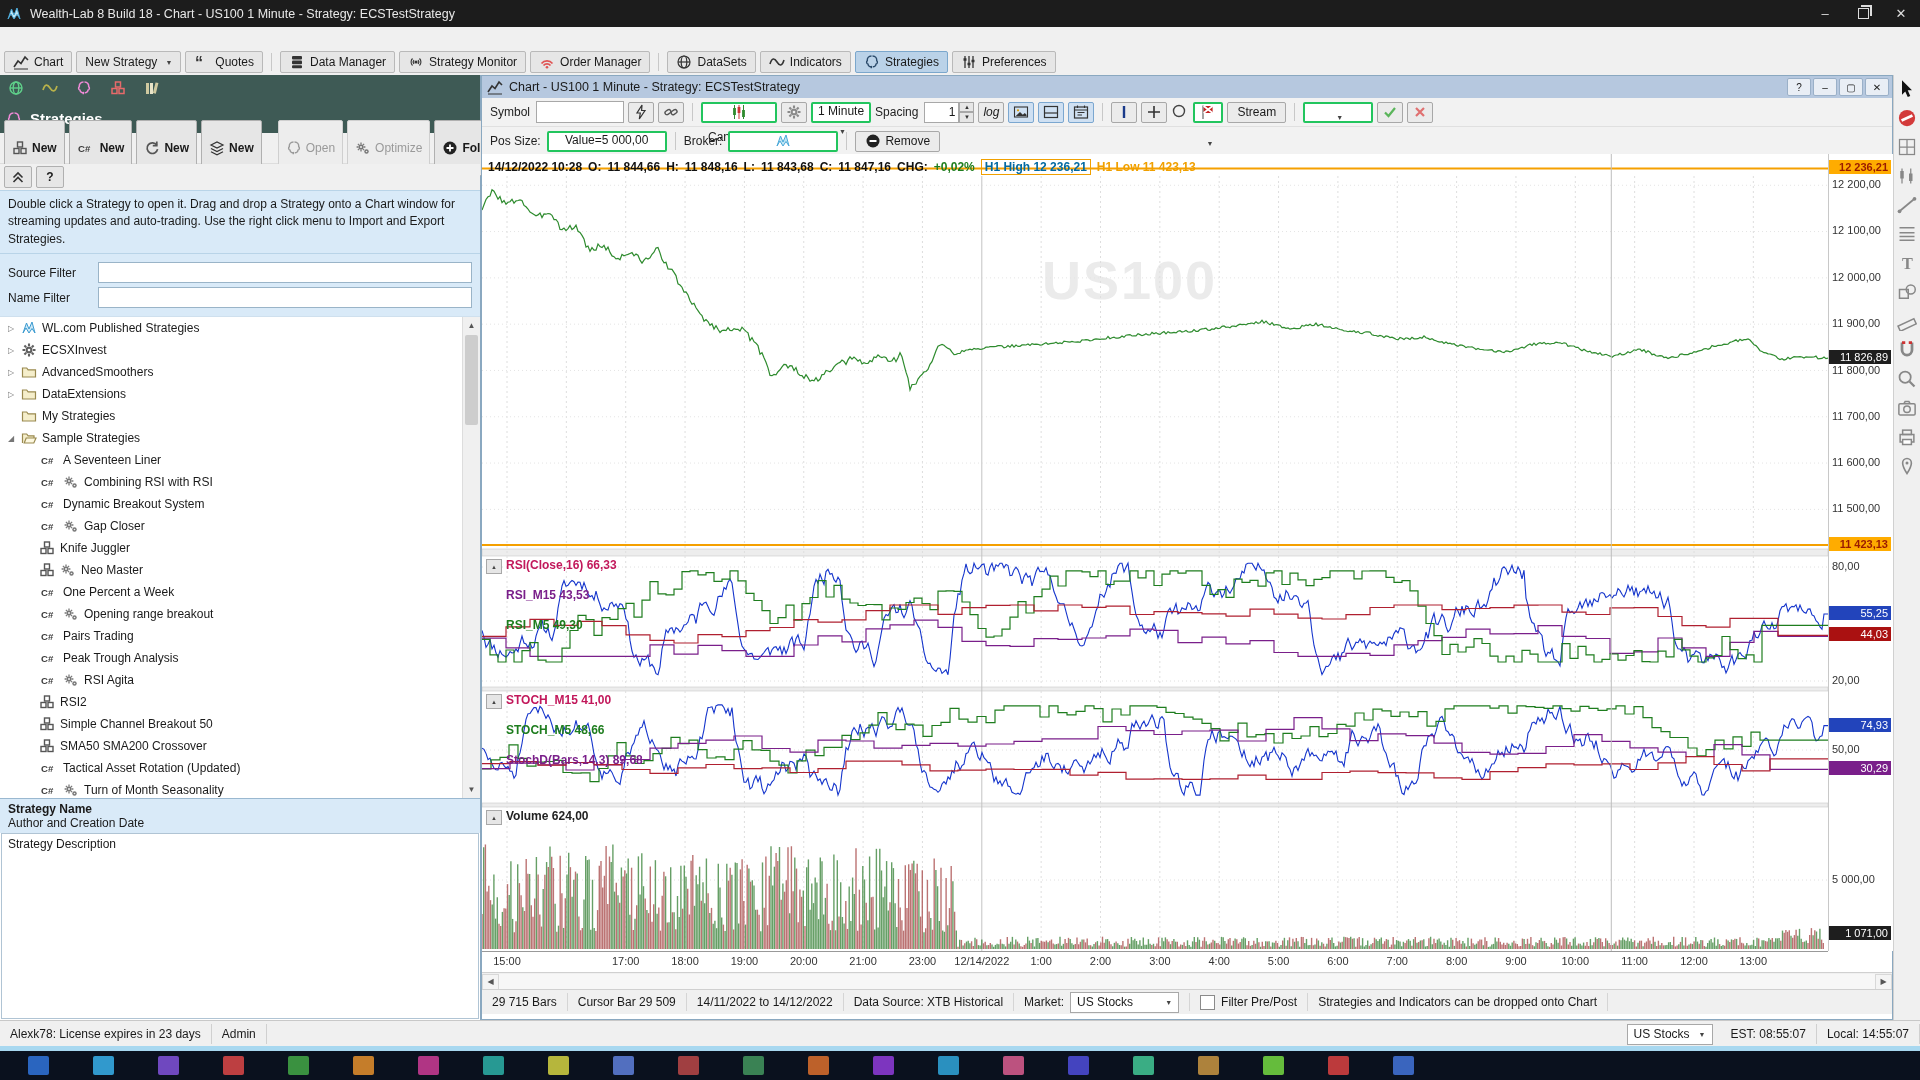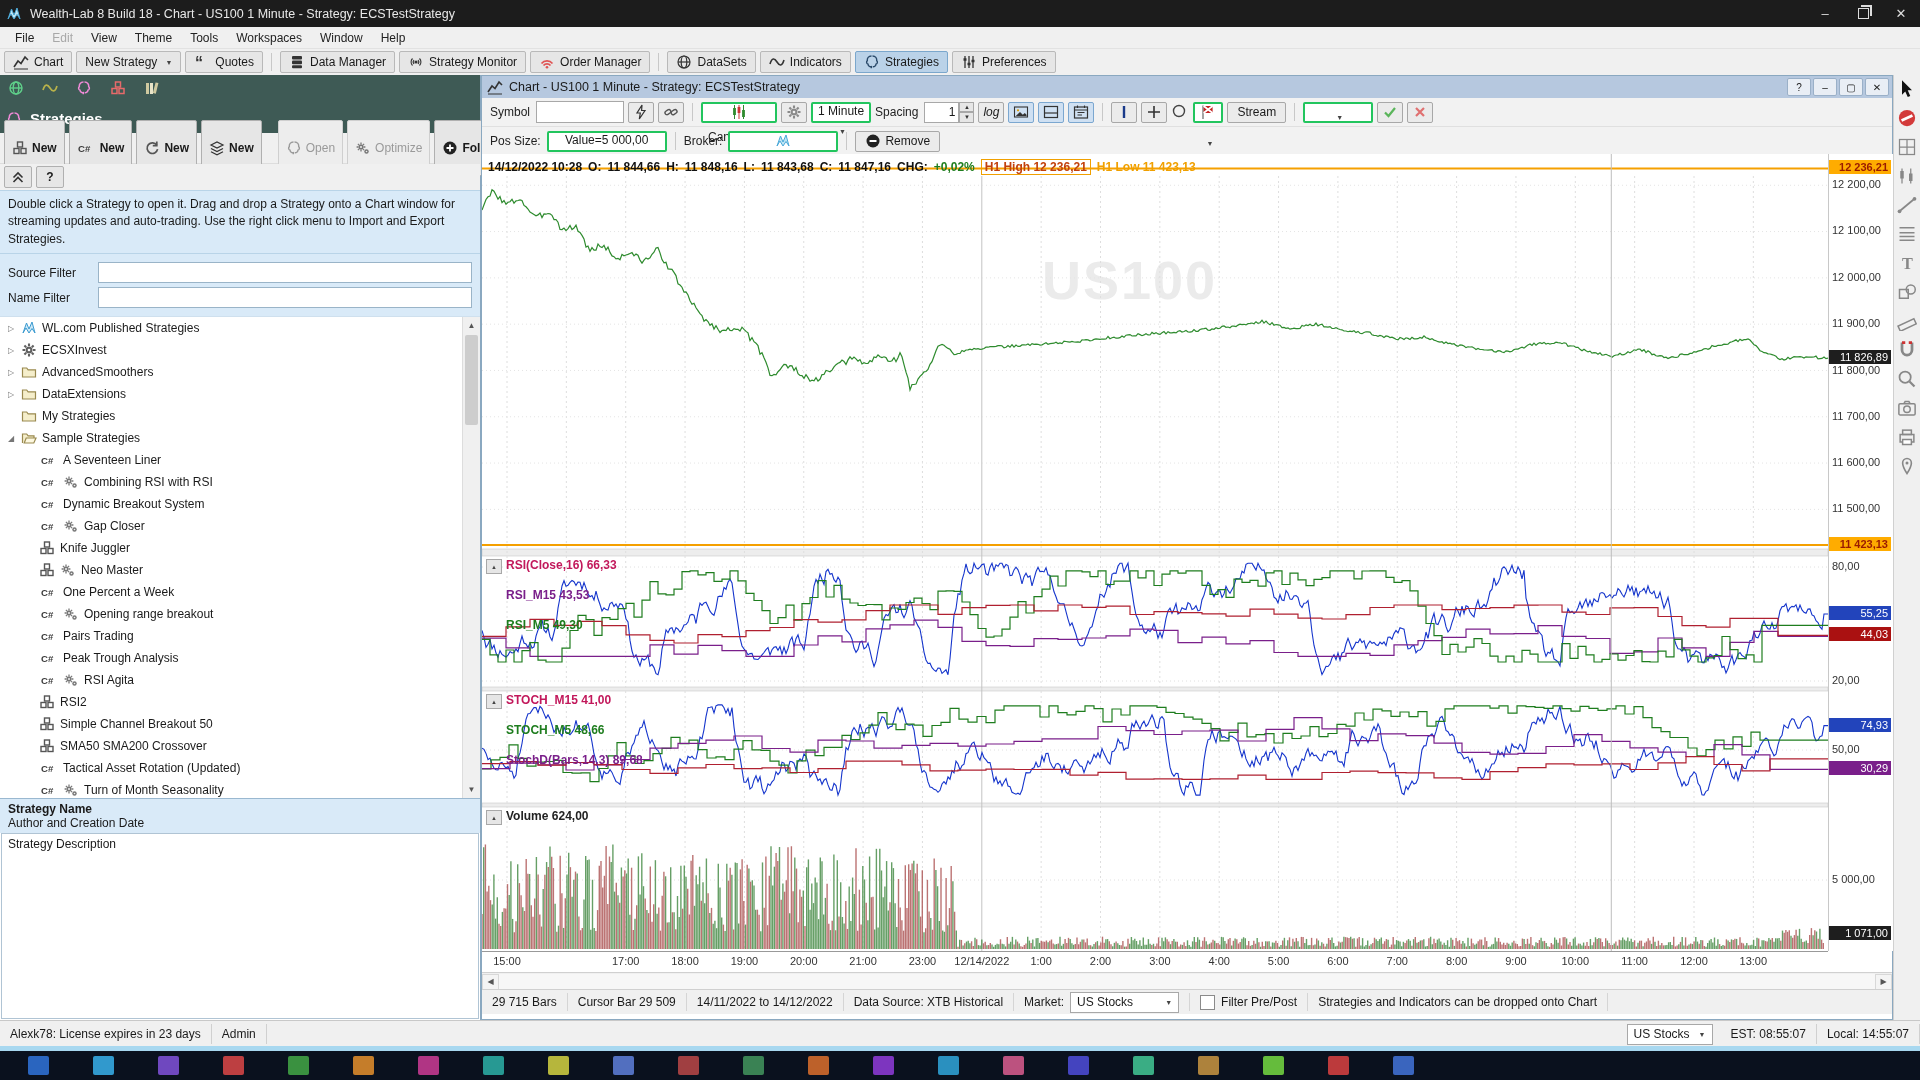--- a/index.html
+++ b/index.html
@@ -63,21 +63,21 @@
   .spin{display:flex;height:21px;}
   .spin .sval{width:30px;background:#fff;border:1px solid #a8a8a8;display:flex;align-items:center;justify-content:flex-end;padding-right:3px;}
   .spin .sarrows{display:flex;flex-direction:column;width:15px;}
   .spin .sa{flex:1;background:#e6e6e6;border:1px solid #a8a8a8;font-size:6px;display:flex;align-items:center;justify-content:center;color:#333;}
   .chart{position:absolute;left:0;top:78px;width:1410px;height:797px;background:#fff;}
   .paxis{position:absolute;left:1346px;top:0;width:64px;height:797px;background:#fff;border-left:1px solid #c8c8c8;font-size:11px;}
   .axlab{position:absolute;left:3px;color:#333;white-space:nowrap;}
   .badge{position:absolute;left:0;width:62px;color:#fff;text-align:right;padding:1px 3px 1px 0;box-sizing:border-box;white-space:nowrap;}
   .ohlc{position:absolute;left:6px;top:5px;display:flex;gap:6px;align-items:center;white-space:nowrap;font-size:12px;font-weight:bold;}
   .ohlc .v{font-weight:bold;color:#111;}
-  .h1high{border:1px solid #f0a000;color:#c2410c;padding:0 3px;font-weight:bold;}
+  .h1high{border:1px solid #f0a000;color:#0369a1;padding:0 3px;font-weight:bold;}
   .h1low{color:#f0a000;font-weight:bold;}
   .panebtn{position:absolute;left:4px;width:14px;height:13px;background:#e6e6e6;border:1px solid #a8a8a8;font-size:6px;color:#444;display:flex;align-items:center;justify-content:center;}
   .indlabels{position:absolute;left:24px;display:flex;gap:16px;font-size:12px;font-weight:bold;white-space:nowrap;flex-direction:column;}
   .watermark{position:absolute;left:560px;top:95px;font-size:54px;font-weight:bold;color:#ebebeb;letter-spacing:2px;}
   .timeaxis{position:absolute;left:0;top:875px;width:1346px;height:20px;border-top:1px solid #999;font-size:11px;color:#333;}
   .tlab{position:absolute;top:3px;transform:translateX(-50%);white-space:nowrap;}
   .hscroll{position:absolute;left:0;top:896px;width:1410px;height:17px;background:#f0f0f0;border-top:1px solid #d0d0d0;display:flex;align-items:center;}
   .hs-arrow{width:17px;height:16px;display:flex;align-items:center;justify-content:center;font-size:8px;color:#555;border:1px solid #d8d8d8;background:#f4f4f4;box-sizing:border-box;}
   .hs-track{flex:1;height:16px;background:#f7f7f7;}
   .cw-status{position:absolute;left:0;top:913px;width:1410px;height:24px;background:#f0f0f0;border-top:1px solid #d0d0d0;display:flex;align-items:center;font-size:12px;}
@@ -110,30 +110,20 @@
     <span class="ttl">Wealth-Lab 8 Build 18 - Chart - US100 1 Minute - Strategy: ECSTestStrategy</span>
     <div class="wincontrols">
       <div class="wc">–</div>
       <div class="wc">
           <span class="restore"></span>
         </div>
       <div class="wc">✕</div>
     </div>
   </div>
 
-  <div class="menubar" id="menubar">
-      <div class="menuitem">File</div>
-      <div class="menuitem disabled">Edit</div>
-      <div class="menuitem">View</div>
-      <div class="menuitem">Theme</div>
-      <div class="menuitem">Tools</div>
-      <div class="menuitem">Workspaces</div>
-      <div class="menuitem">Window</div>
-      <div class="menuitem">Help</div>
-    </div>
   <div class="toolbar" id="toolbar">
       <div class="tbtn">
         <span class="icon">
           <svg viewBox="0 0 16 16">
             <path d="M1 13 L5 7 8 9.5 12 3 15 6" fill="none" stroke="#333" stroke-width="1.6"></path>
             <path d="M1 15 H15" stroke="#333"></path>
           </svg>
         </span>
         <span>Chart</span>
       </div>

